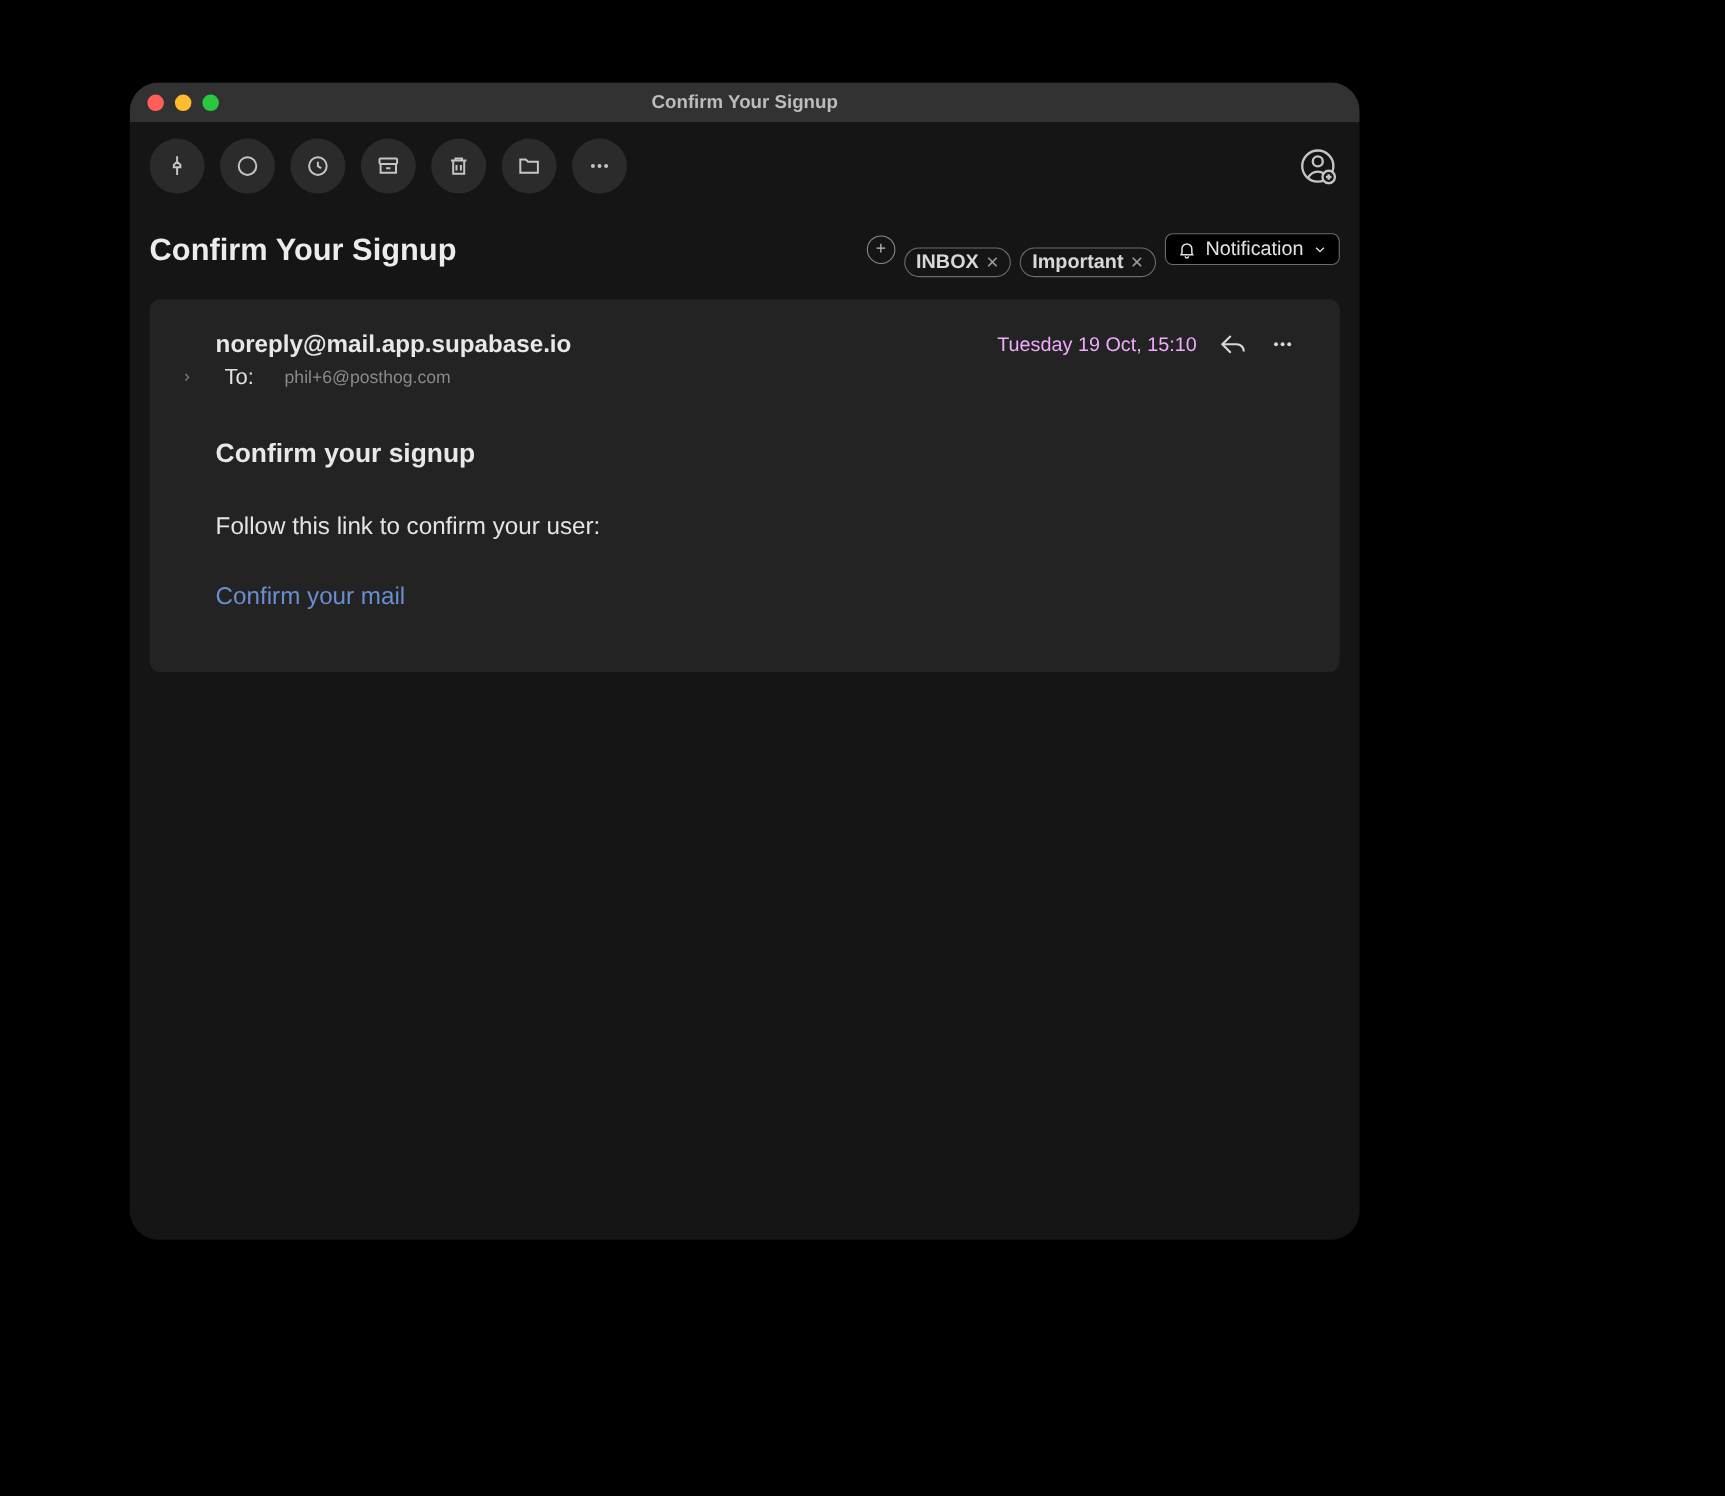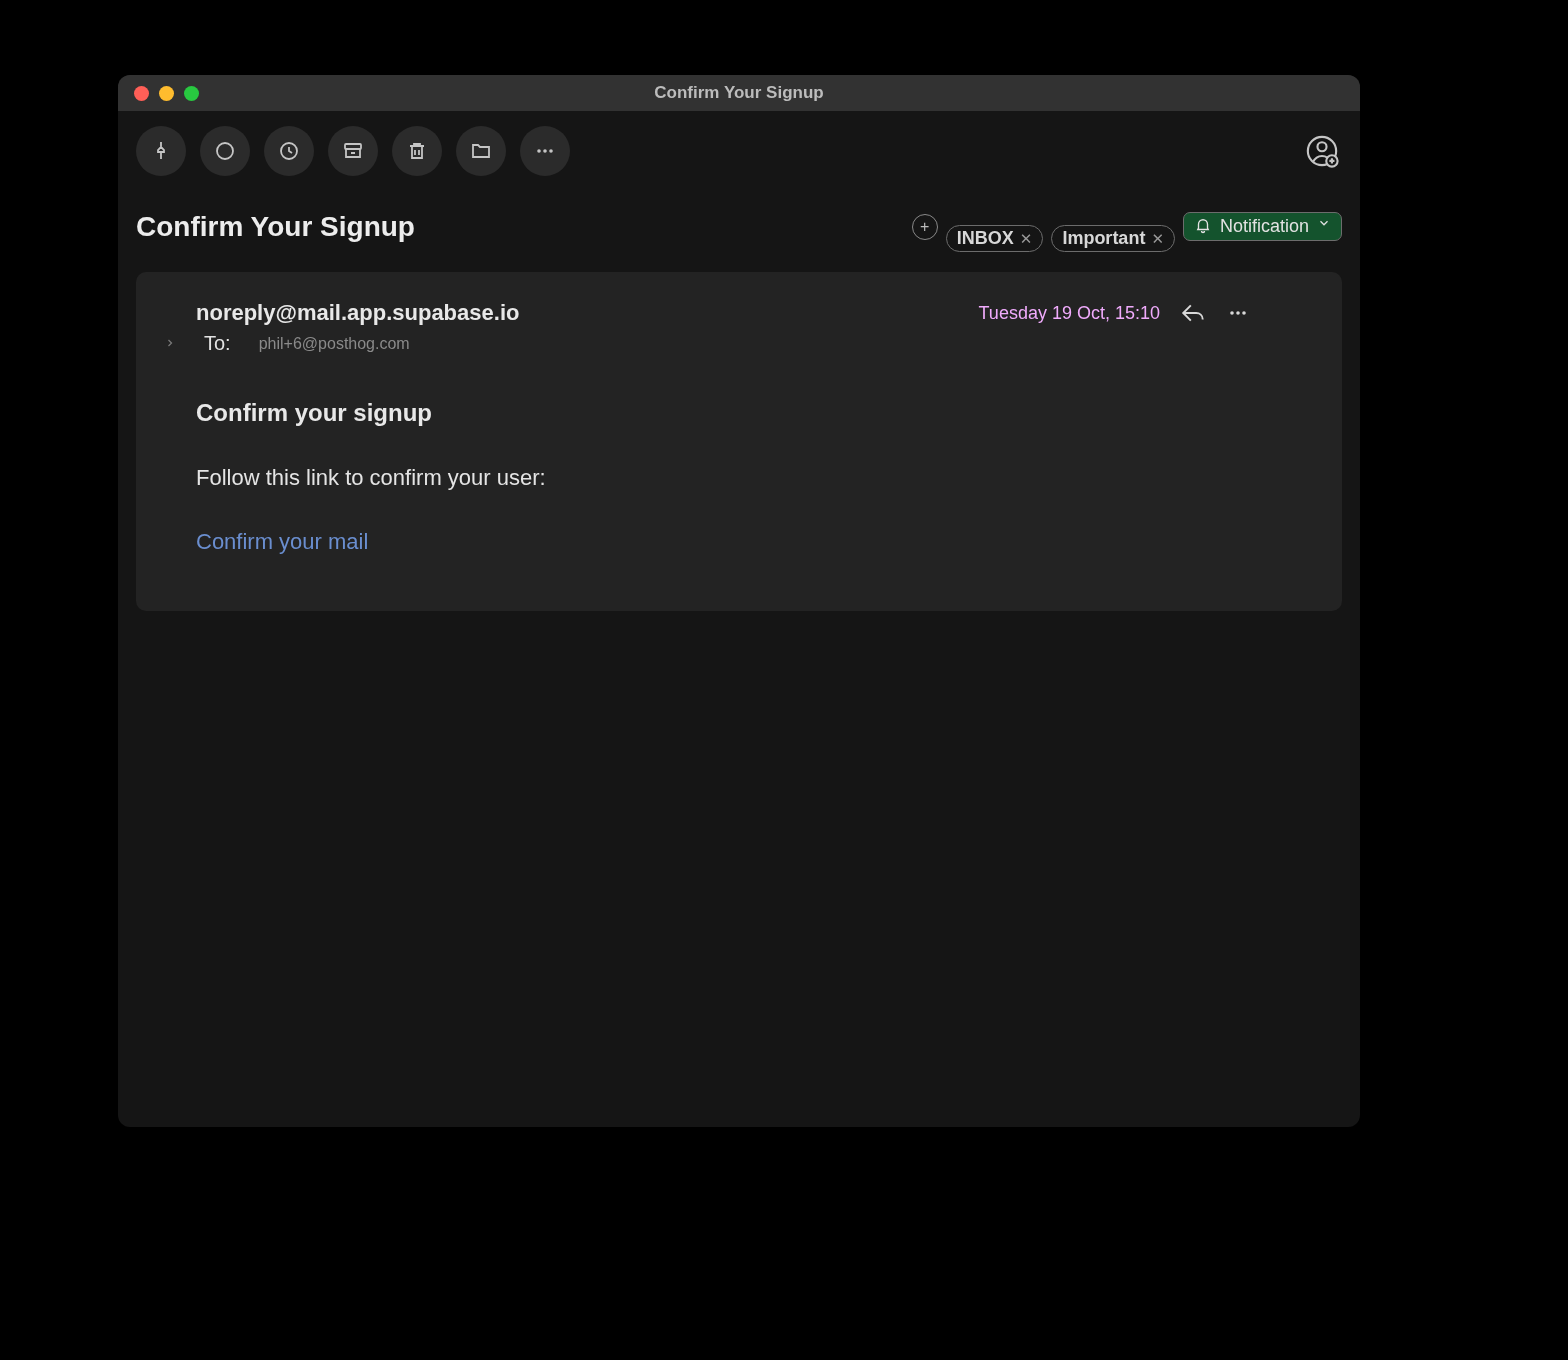--- a/index.html
+++ b/index.html
@@ -9,24 +9,24 @@
       height: 1360px;
       font-family: -apple-system, BlinkMacSystemFont, "Segoe UI", Helvetica, Arial, sans-serif;
       display: flex;
       align-items: flex-start;
       justify-content: flex-start;
     }
     .window {
       position: absolute;
       left: 118px;
       top: 75px;
-      width: 1242px;
+      width: 1118px;
       height: 1052px;
       background: #151515;
-      border-radius: 12px;
+      border-radius: 26px;
       overflow: hidden;
       box-shadow: 0 30px 80px rgba(0,0,0,0.7);
     }
     .titlebar {
       height: 36px;
       background: #323232;
       display: flex;
       align-items: center;
       position: relative;
     }
@@ -118,33 +118,33 @@
       font-weight: 600;
       cursor: pointer;
       margin-top: 24px;
     }
     .tag .x { color: #999; font-size: 15px; font-weight: 400; }
     .notif-btn {
       border: 1.5px solid #6c6c6c;
       border-radius: 7px;
       padding: 3px 10px;
       display: flex;
-      align-items: flex-start;
+      align-items: center;
       gap: 8px;
       color: #e2e2e2;
       font-size: 18px;
       font-weight: 500;
       cursor: pointer;
-      background: #14532d;
+      background: #000000;
     }
     .message-card {
       margin: 0 18px;
       background: #232323;
       border-radius: 10px;
-      padding: 28px 92px 56px 60px;
+      padding: 28px 40px 56px 60px;
       position: relative;
     }
     .msg-top {
       display: flex;
       align-items: flex-start;
     }
     .msg-hdrs { flex: 1; }
     .from {
       color: #e8e8e8;
       font-size: 22px;

